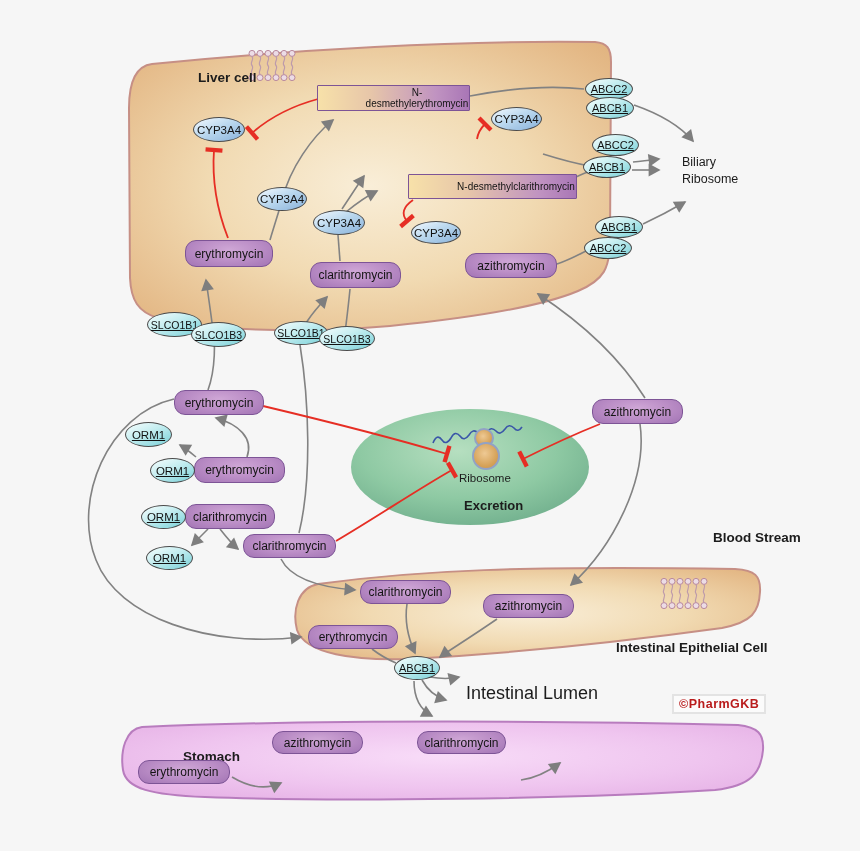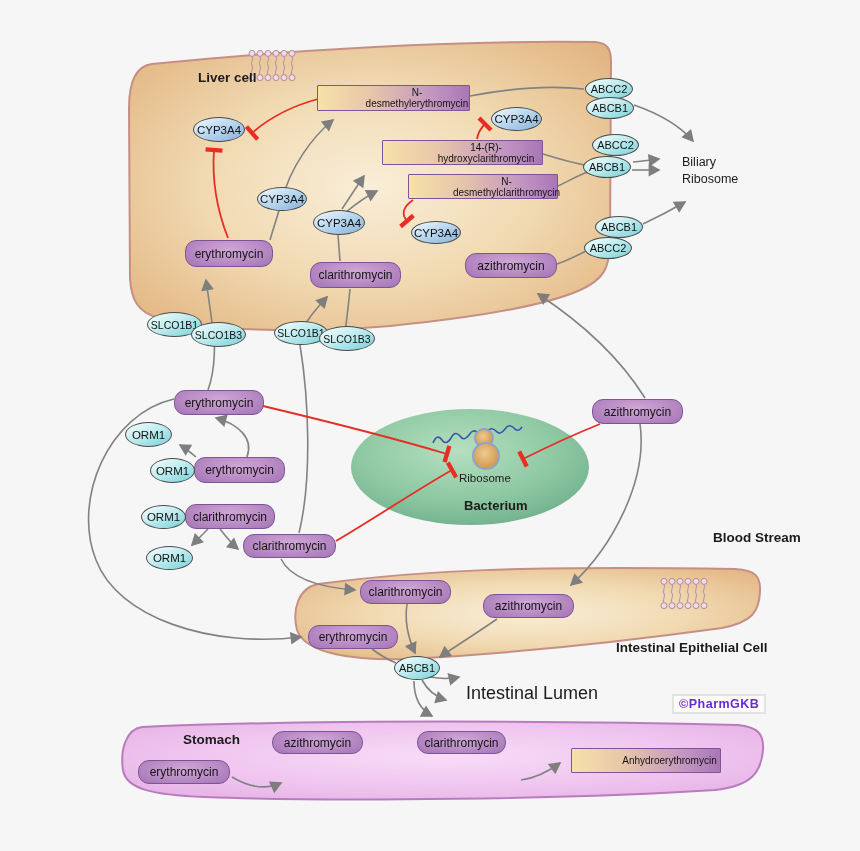--- a/index.html
+++ b/index.html
@@ -12,23 +12,23 @@
   .box{position:absolute;z-index:3;display:flex;align-items:center;justify-content:center;
        border:1.6px solid #7d5496;color:#141414;font-size:12px;text-align:center;
        box-sizing:border-box;border-radius:1px;}
   .drug{background:radial-gradient(ellipse at 50% 35%,#cfa7d6 0%,#bd90c8 45%,#a274b4 100%);border-radius:11px;}
   .metab{background:linear-gradient(90deg,#f7e1a9 0%,#e7c6a9 35%,#c093c1 78%,#a976b6 100%);
          font-size:10px;padding-left:47px;}
   .oval{position:absolute;z-index:3;display:flex;align-items:center;justify-content:center;
         border:1.5px solid #4b4b4b;border-radius:50%;color:#111;font-size:11px;
         box-sizing:border-box;}
   .blue{background:linear-gradient(155deg,#eef6fd 5%,#bcd9ef 45%,#8db5dc 95%);font-size:11.5px;}
-  .cyan{background:linear-gradient(155deg,#f2fcfc 5%,#c3edf0 45%,#7fd3da 95%);}
+  .cyan{background:linear-gradient(155deg,#f2fcfc 5%,#c3edf0 45%,#7fd3da 95%);text-decoration:underline;}
   .watermark{position:absolute;z-index:3;border:2px solid #e3e3e3;background:rgba(255,255,255,.55);
-             color:#6d28d9;font-weight:bold;font-size:12.5px;padding:1px 5px;letter-spacing:.5px;}
+             color:#b91c1c;font-weight:bold;font-size:12.5px;padding:1px 5px;letter-spacing:.5px;}
 </style>
 </head>
 <body>
 
 <div id="canvas">
 
 <svg id="bg" width="860" height="851" viewBox="0 0 860 851">
   <defs>
     <radialGradient id="cellGrad" cx="50%" cy="50%" r="75%">
       <stop offset="0%" stop-color="#f9eed8"></stop>
@@ -140,30 +140,29 @@
     <path d="M413,200 C403,207 401,214 407,221" marker-end="url(#tbar)"></path>
     <path d="M263,406 C330,422 400,440 447,454" marker-end="url(#tbar)"></path>
     <path d="M336,541 C375,518 420,488 452,470" marker-end="url(#tbar)"></path>
     <path d="M600,424 C570,436 545,448 523,459" marker-end="url(#tbar)"></path>
   </g>
 </svg>
 
 <div class="lbl bold" style="left:155px;top:70px">Liver cell</div>
 <div class="lbl bold" style="left:670px;top:530px">Blood Stream</div>
 <div class="lbl bold" style="left:573px;top:640px">Intestinal Epithelial Cell</div>
-<div class="lbl bold" style="left:140px;top:732px">Stomach</div>
-<div class="lbl bold" style="left:421px;top:498px;font-size:13px">Bacterium</div>
+<div class="lbl bold" style="left:140px;top:749px">Stomach</div>
+<div class="lbl bold" style="left:421px;top:498px;font-size:13px">Excretion</div>
 <div class="lbl" style="left:459px;top:472px;font-size:11.5px">Ribosome</div>
 <div class="lbl wrap" style="left:682px;top:154px;width:72px;font-size:12.5px">Biliary Ribosome</div>
 <div class="lbl" style="left:466px;top:683px;font-size:18px">Intestinal Lumen</div>
 <div class="watermark" style="left:672px;top:694px">©PharmGKB</div>
 
 <div class="box metab" style="left:317px;top:85px;width:153px;height:26px">N-desmethylerythromycin</div>
-<div class="box metab" style="left:382px;top:140px;width:161px;height:25px">14-(R)-hydroxyclarithromycin</div>
-<div class="box metab" style="left:408px;top:174px;width:150px;height:25px">N-desmethylclarithromycin</div>
+<div class="box metab" style="left:408px;top:174px;width:169px;height:25px">N-desmethylclarithromycin</div>
 <div class="box drug" style="left:185px;top:240px;width:88px;height:27px">erythromycin</div>
 <div class="box drug" style="left:310px;top:262px;width:91px;height:26px">clarithromycin</div>
 <div class="box drug" style="left:465px;top:253px;width:92px;height:25px">azithromycin</div>
 
 <div class="oval blue" style="left:193px;top:117px;width:52px;height:25px">CYP3A4</div>
 <div class="oval blue" style="left:257px;top:187px;width:50px;height:24px">CYP3A4</div>
 <div class="oval blue" style="left:313px;top:210px;width:52px;height:25px">CYP3A4</div>
 <div class="oval blue" style="left:411px;top:221px;width:50px;height:23px">CYP3A4</div>
 <div class="oval blue" style="left:491px;top:107px;width:51px;height:24px">CYP3A4</div>
 
@@ -191,15 +190,14 @@
 <div class="oval cyan" style="left:146px;top:546px;width:47px;height:24px;font-size:11.5px">ORM1</div>
 
 <div class="box drug" style="left:360px;top:580px;width:91px;height:24px">clarithromycin</div>
 <div class="box drug" style="left:483px;top:594px;width:91px;height:24px">azithromycin</div>
 <div class="box drug" style="left:308px;top:625px;width:90px;height:24px">erythromycin</div>
 <div class="oval cyan" style="left:394px;top:656px;width:46px;height:24px">ABCB1</div>
 
 <div class="box drug" style="left:272px;top:731px;width:91px;height:23px">azithromycin</div>
 <div class="box drug" style="left:417px;top:731px;width:89px;height:23px">clarithromycin</div>
 <div class="box drug" style="left:138px;top:760px;width:92px;height:24px">erythromycin</div>
-<div class="box metab" style="left:571px;top:748px;width:150px;height:25px">Anhydroerythromycin</div>
 
 </div>
 
 </body></html>

